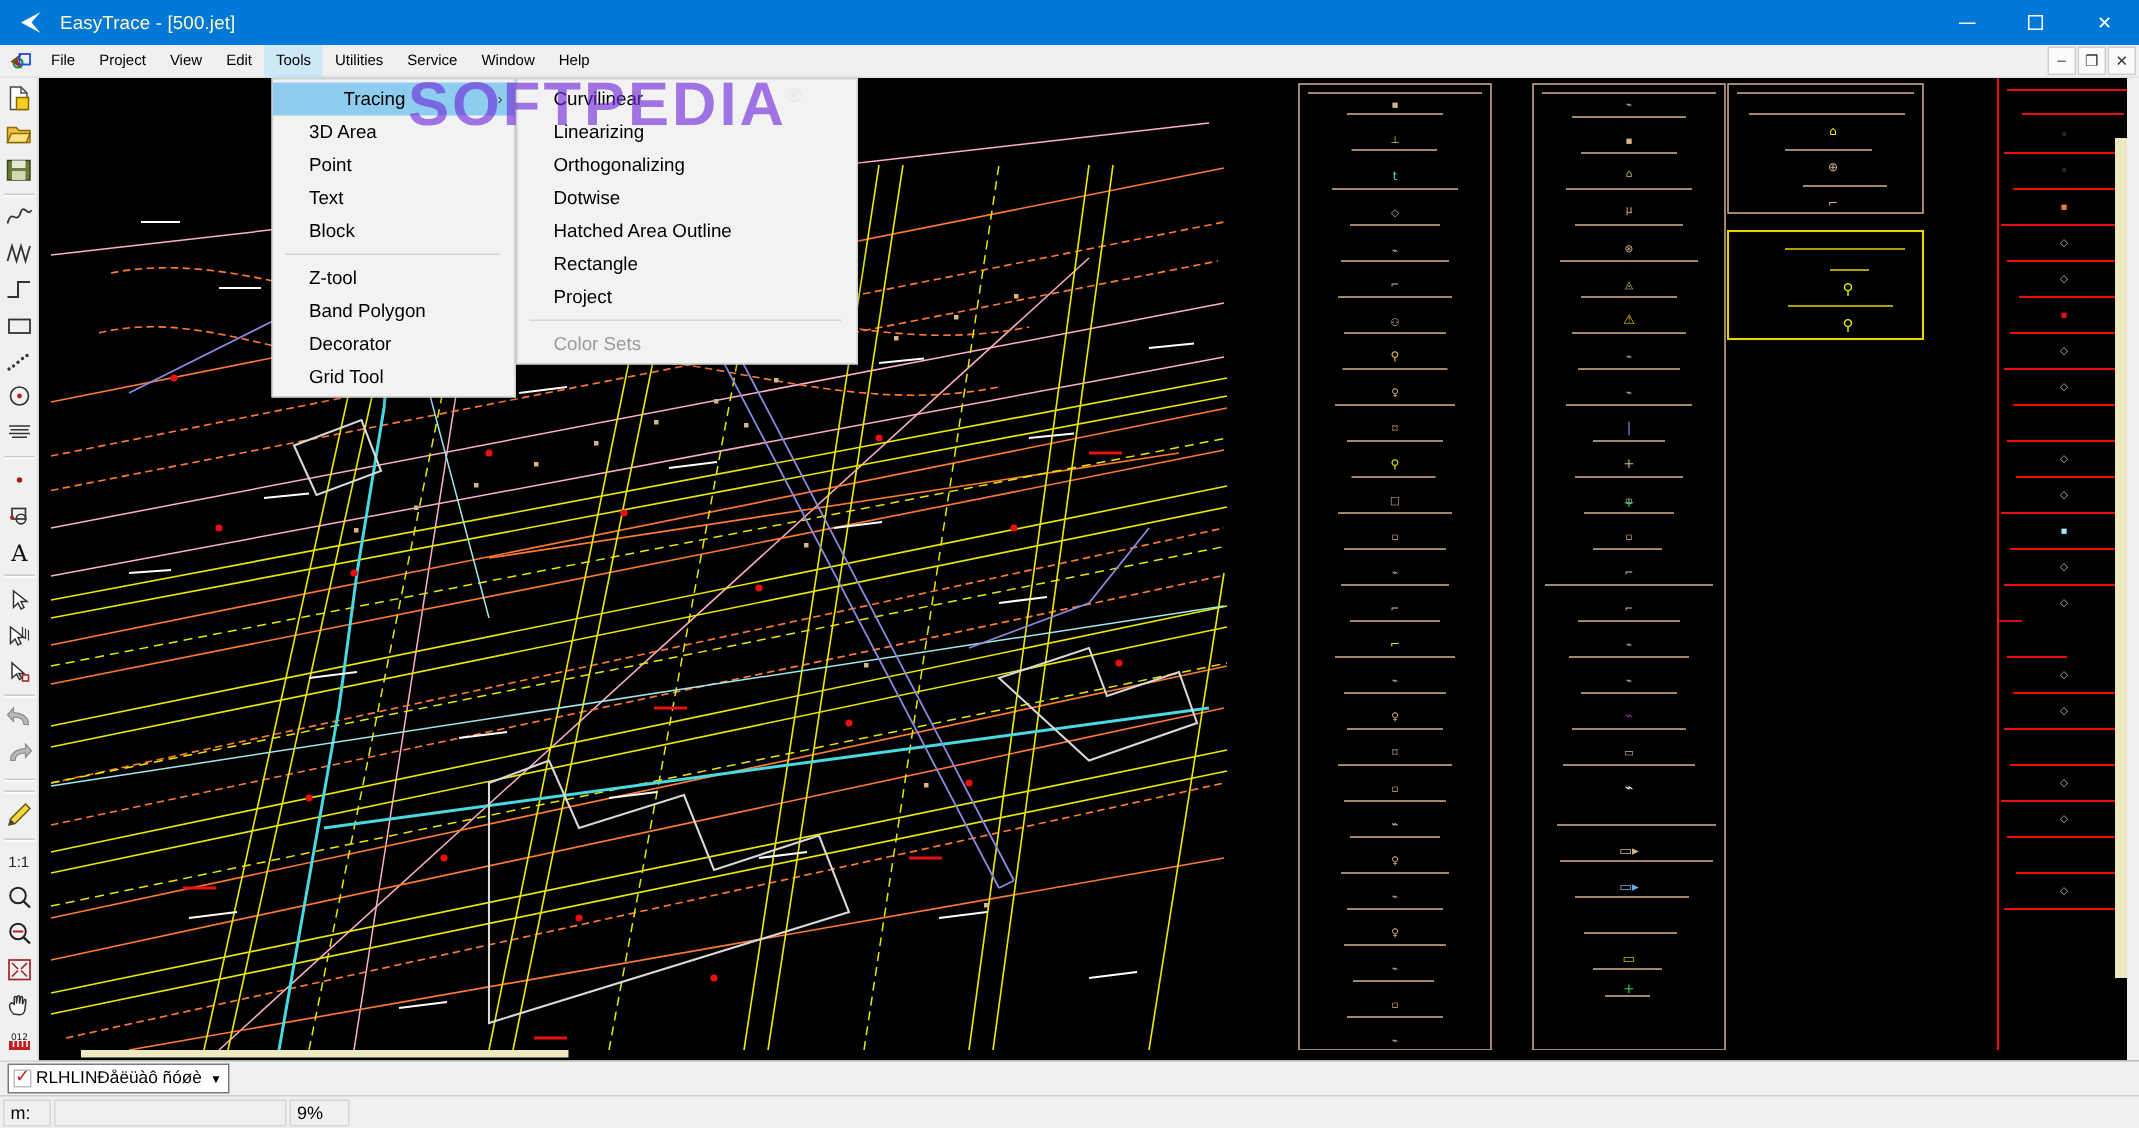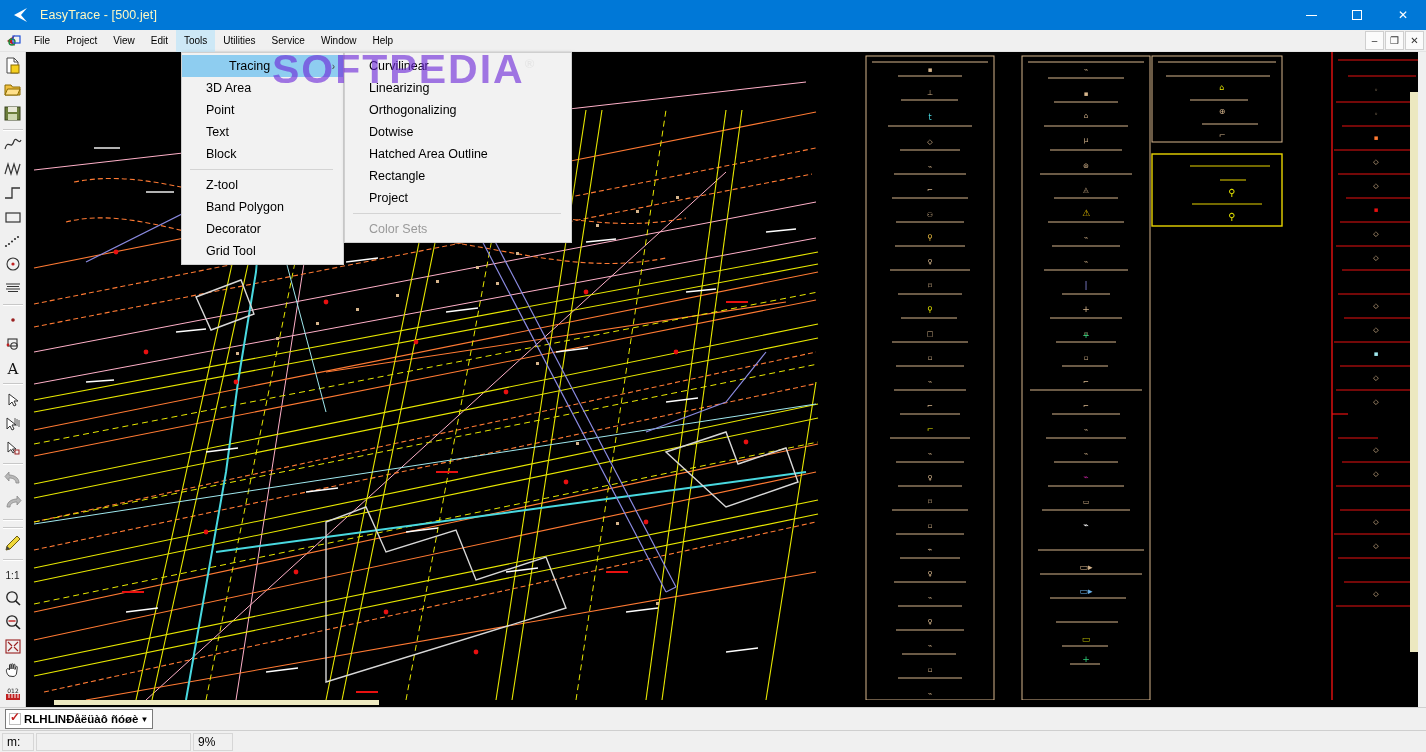--- a/index.html
+++ b/index.html
@@ -109,21 +109,21 @@
     font-family: "Liberation Sans", sans-serif;
     pointer-events: none;
     text-shadow: none;
   }
   .wm-text { color: #6d28d9; opacity: .62; }
   .wm-reg { font-size: 13px; vertical-align: super; color: #dcdcdc; opacity: .55; }
 
   
   .layerbar {
     position: absolute; left: 0; top: 707px; width: 1426px; height: 23px;
-    background: #f0f0f0; border-top: 1px solid #d0d0d0; display: flex; align-items: center; font-weight: bold;
+    background: #f0f0f0; border-top: 1px solid #d0d0d0; display: flex; align-items: center;
   }
   .layer-combo {
     margin-left: 5px; height: 20px; min-width: 148px; background: #fff;
     border: 1px solid #7a7a7a; display: flex; align-items: center; padding: 0 2px;
     font-size: 12px; color: #000;
   }
   .layer-chk {
     width: 12px; height: 12px; border: 1px solid #bfbfbf; background: #fff;
     margin: 0 3px 0 1px; position: relative; flex: none;
   }

